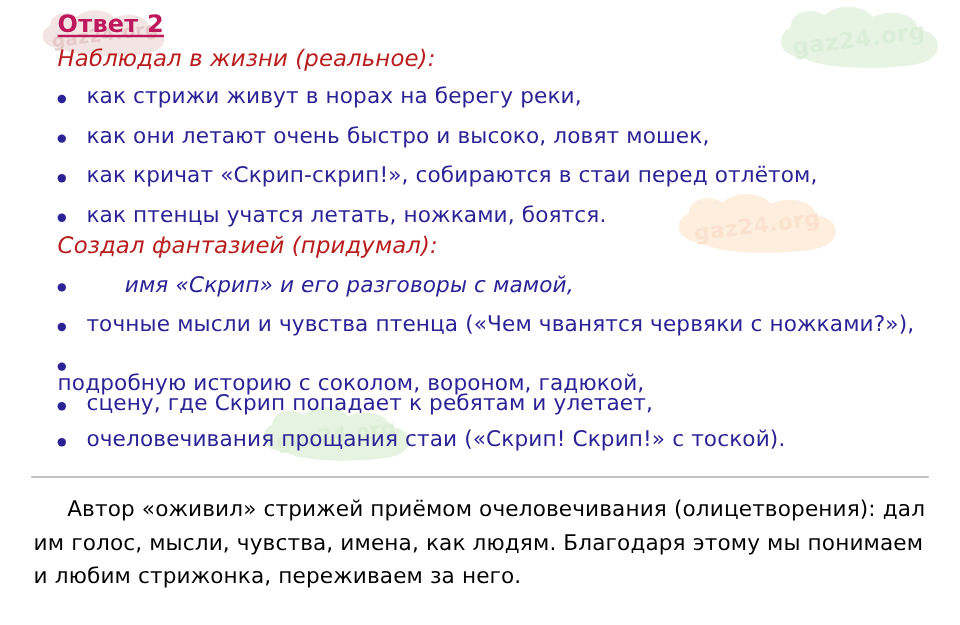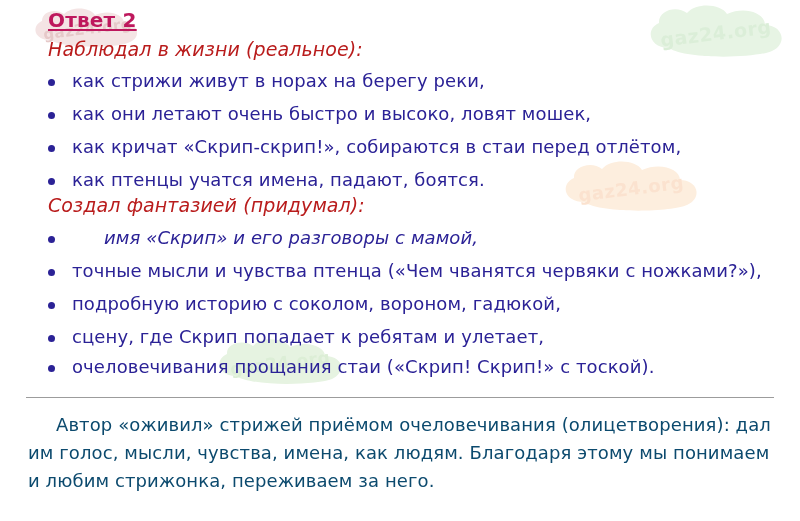--- a/index.html
+++ b/index.html
@@ -112,41 +112,41 @@
     letter-spacing: 0.1px;
   }
   .bullet-text.it { font-style: italic; }
 
   .r1  { top: 70px;  }
   .r2  { top: 103px; }
   .r3  { top: 136px; }
   .r4  { top: 169px; }
   .r5  { top: 227px; gap: 32px; }
   .r6  { top: 260px; }
-  .r7  { top: 293px; }
+  .r7  { top: 293px; flex-direction: column; }
   .r8  { top: 326px; }
   .r9  { top: 356px; }
 
   .divider {
     position: absolute;
     left: 26px;
     top: 397px;
     width: 748px;
     height: 1px;
     background: #9c9c9c;
   }
 
   .closing {
     position: absolute;
     left: 28px;
     top: 411px;
     width: 745px;
     font-size: 18px;
     line-height: 28px;
-    color: #0c4a6e;
+    color: #000000;
     text-indent: 28px;
     letter-spacing: 0.1px;
   }
 </style>
 </head>
 <body>
 
 <div class="page">
 
   <div class="wm wm-1">
@@ -197,21 +197,21 @@
       <span class="bullet-text">как они летают очень быстро и высоко, ловят мошек,</span>
     </div>
 
     <div class="bullet-row r3">
       <span class="bullet-dot"></span>
       <span class="bullet-text">как кричат «Скрип-скрип!», собираются в стаи перед отлётом,</span>
     </div>
 
     <div class="bullet-row r4">
       <span class="bullet-dot"></span>
-      <span class="bullet-text">как птенцы учатся имена, падают, боятся.</span>
+      <span class="bullet-text">как птенцы учатся летать, ножками, боятся.</span>
     </div>
 
     <div class="section-head s2">Создал фантазией (придумал):</div>
 
     <div class="bullet-row r5">
       <span class="bullet-dot"></span>
       <span class="bullet-text it">имя «Скрип» и его разговоры с мамой,</span>
     </div>
 
     <div class="bullet-row r6">

